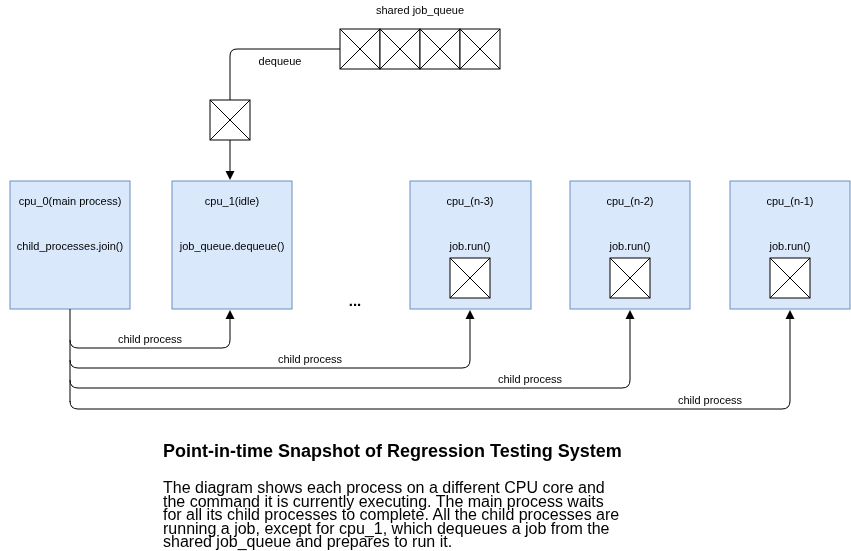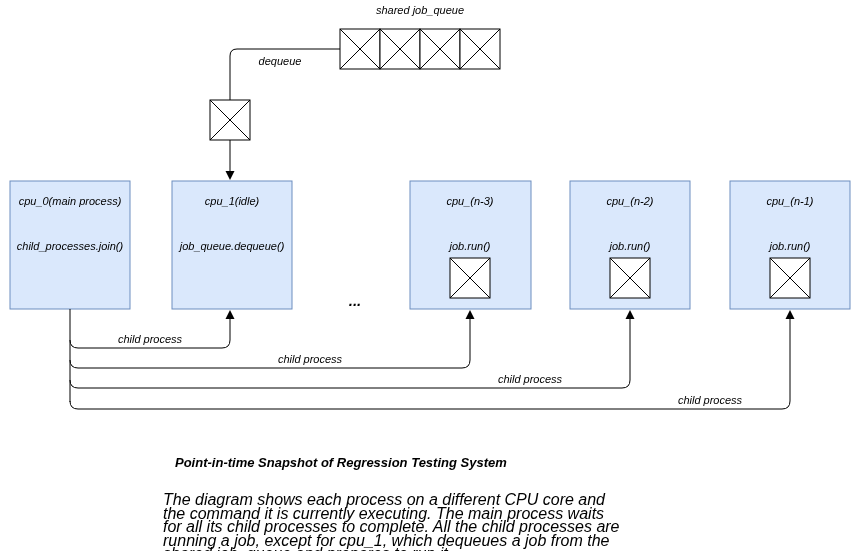--- a/index.html
+++ b/index.html
@@ -7,21 +7,20 @@
     padding: 0;
     background: #ffffff;
     font-family: "Liberation Sans", sans-serif;
   }
   .canvas {
     position: relative;
     width: 851px;
     height: 551px;
     background: #ffffff;
     overflow: hidden;
-    font-style: italic;
   }
   svg { display: block; }
   svg text {
     font-family: "Liberation Sans", sans-serif;
     font-size: 11px;
     fill: #000000;
   }
   svg text.ellipsis {
     font-size: 15px;
     font-weight: bold;
@@ -46,22 +45,22 @@
     stroke: none;
   }
   .caption {
     position: absolute;
     left: 163px;
     top: 443px;
     width: 470px;
     color: #000000;
   }
   .caption-title {
-    margin: 12px;
-    font-size: 13px;
+    margin: 0;
+    font-size: 18px;
     font-weight: bold;
     line-height: 16px;
   }
   .caption-body {
     margin: 22px 0 0 0;
     font-size: 16px;
     line-height: 13.5px;
     width: 458px;
   }
 </style>

